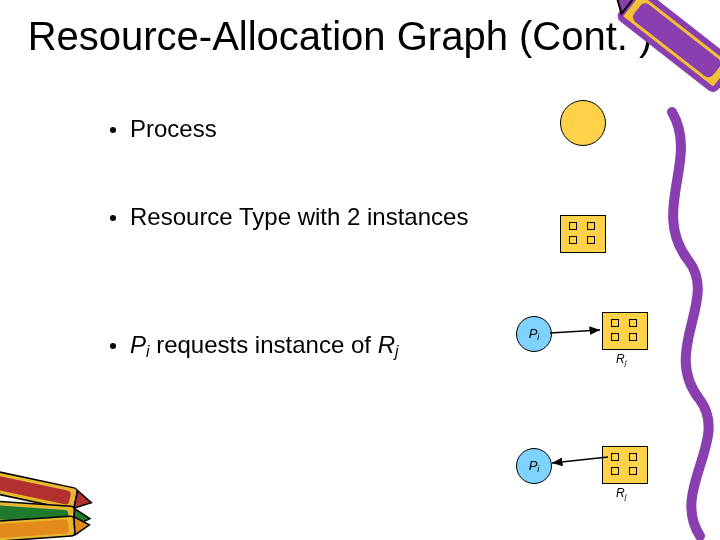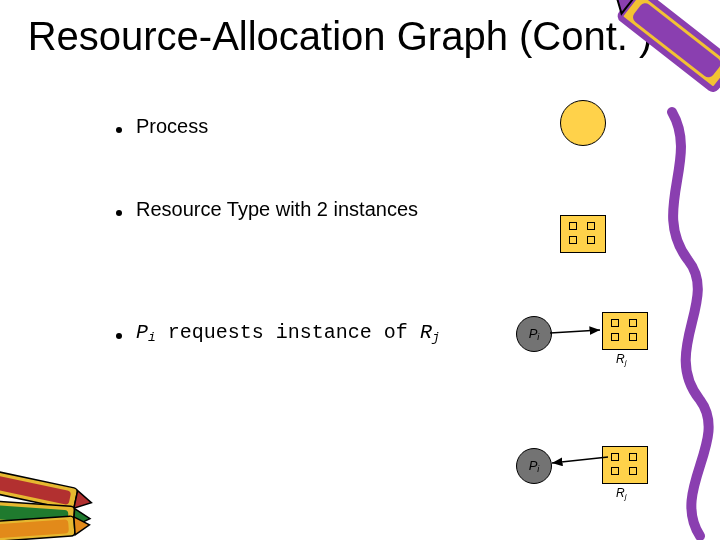--- a/index.html
+++ b/index.html
@@ -22,24 +22,24 @@
     position: absolute;
     top: 14px;
     left: 0;
     width: 680px;
     text-align: center;
     font-size: 40px;
     line-height: 1.1;
   }
   .bullets {
     position: absolute;
-    left: 116px;
+    left: 110px;
     top: 115px;
     width: 360px;
-    font-size: 20px;
+    font-size: 24px;
   }
   .bullet {
     display: flex;
     align-items: flex-start;
   }
   .dot {
     width: 6px;
     height: 6px;
     background: #000;
     border-radius: 50%;
@@ -79,21 +79,21 @@
   
   #res4 { left: 560px; top: 215px; }
   #res4 .i1 { left: 8px;  top: 6px; }
   #res4 .i2 { left: 26px; top: 6px; }
   #res4 .i3 { left: 8px;  top: 20px; }
   #res4 .i4 { left: 26px; top: 20px; }
 
   
   .pnode {
     position: absolute;
-    background: #737373;
+    background: #7dd3fc;
     border: 1.5px solid #000;
     border-radius: 50%;
     width: 34px;
     height: 34px;
     text-align: center;
     font-size: 13px;
     line-height: 34px;
     font-style: italic;
   }
   .pnode .ss { font-size: 9px; vertical-align: -2px; }
@@ -138,21 +138,21 @@
 
   <div class="bullets">
     <div class="bullet" style="margin-bottom:60px;">
       <span class="dot"></span>
       <span>Process</span>
     </div>
     <div class="bullet" style="margin-bottom:100px;">
       <span class="dot"></span>
       <span>Resource Type with 2 instances</span>
     </div>
-    <div class="bullet" style="margin-bottom:80px;font-family:Liberation Mono, monospace;">
+    <div class="bullet" style="margin-bottom:80px;">
       <span class="dot"></span>
       <span>
         <span class="sub">P</span><span class="subscr">i</span><span class="subn"> requests instance of </span><span class="sub">R</span><span class="subscr">j</span>
       </span>
     </div>
   </div>
 
   <div class="process-circle"></div>
 
   <div id="res4" class="res-box">

